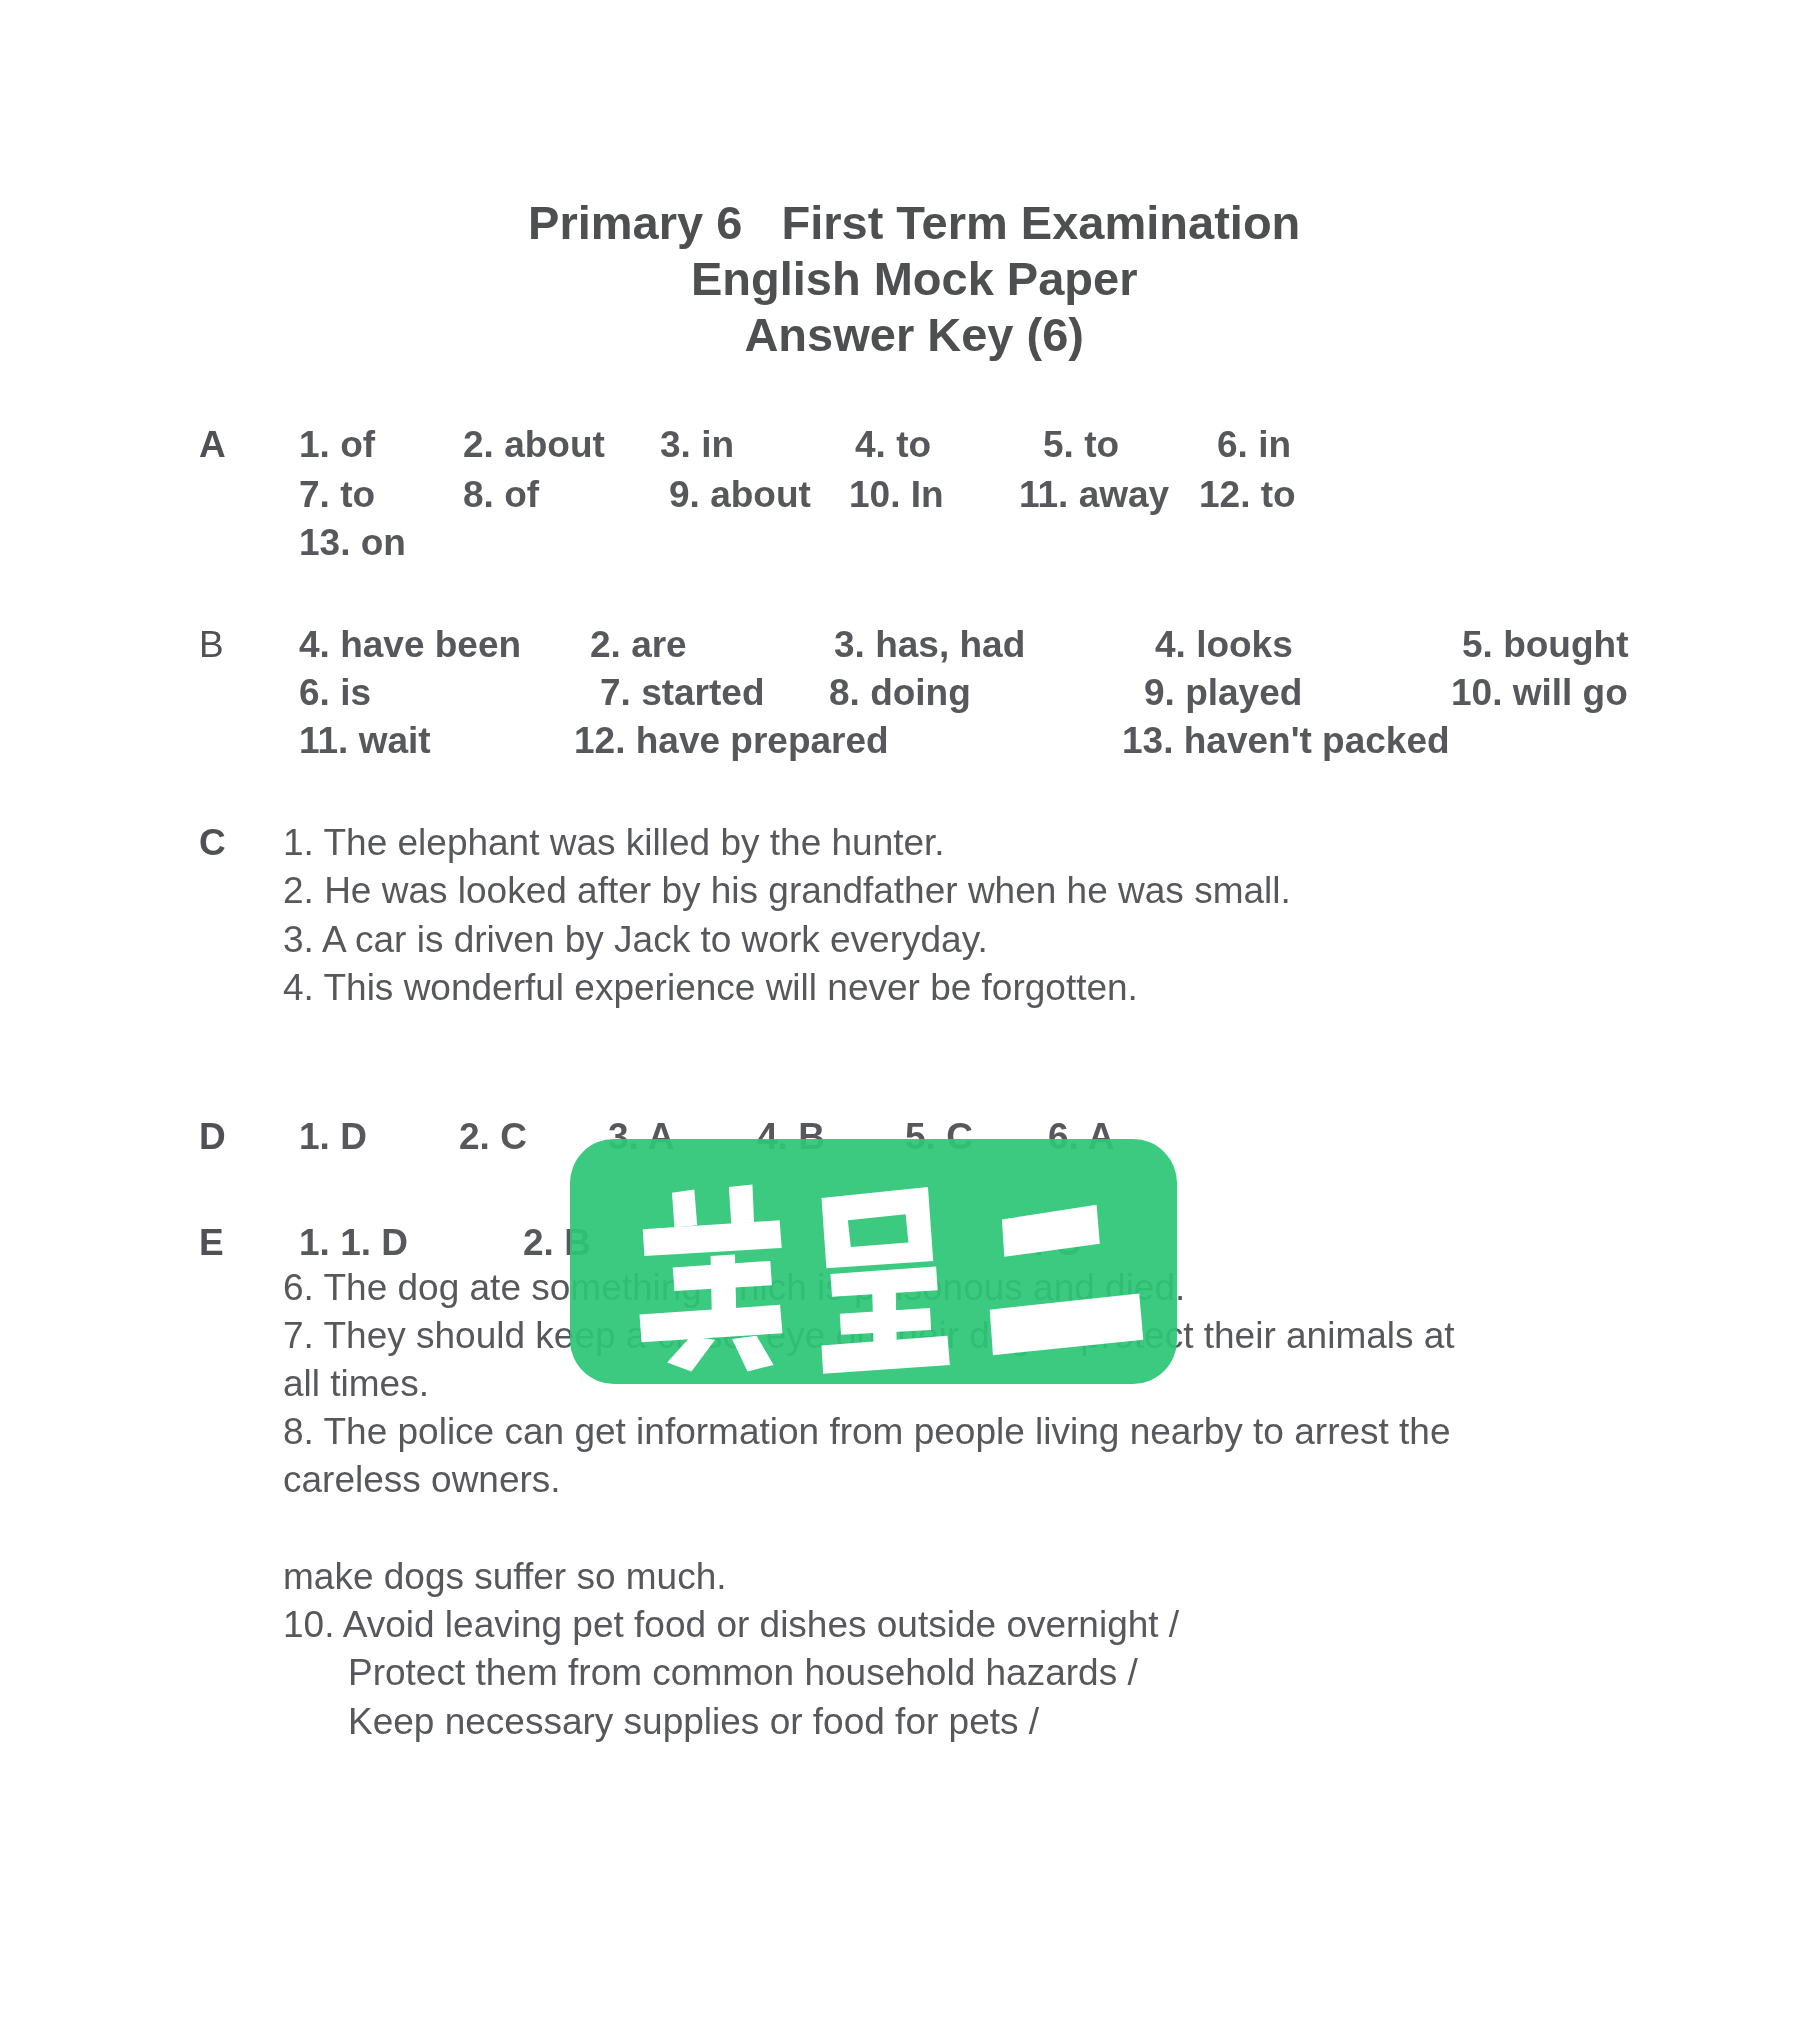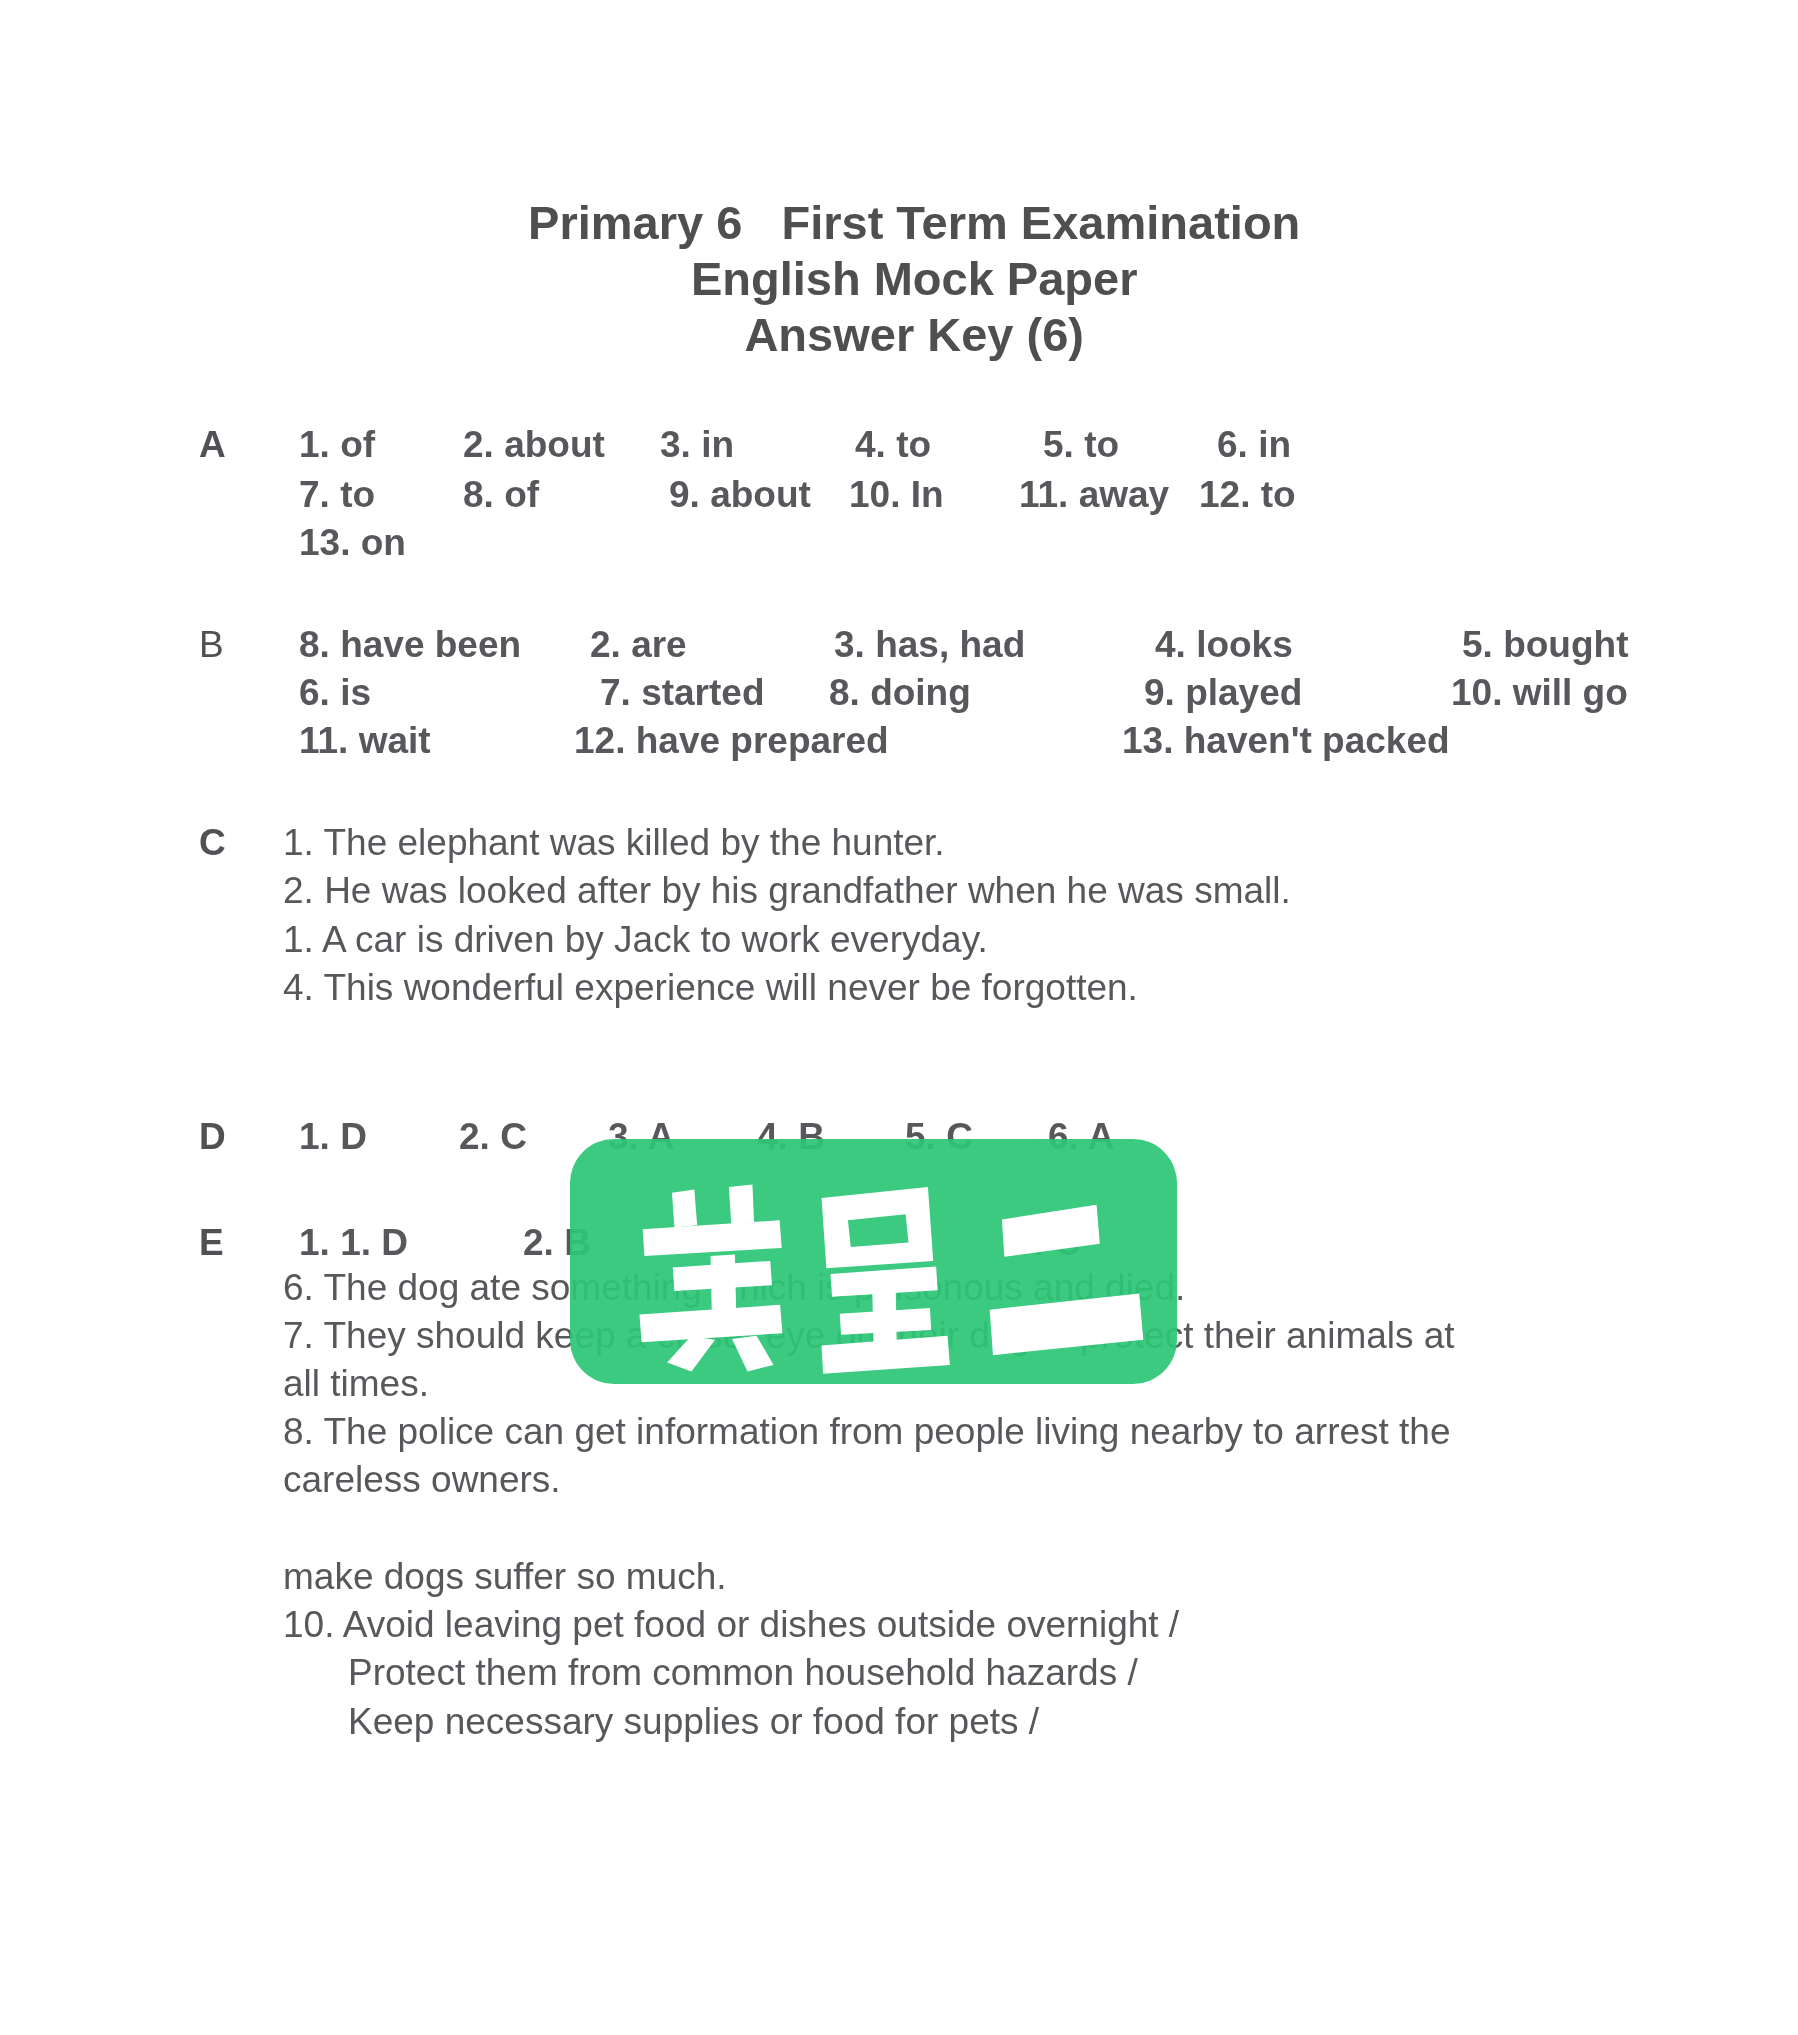--- a/index.html
+++ b/index.html
@@ -101,21 +101,21 @@
     <span class="item" style="left:833px">10. In</span>
     <span class="item" style="left:1003px">11. away</span>
     <span class="item" style="left:1183px">12. to</span>
   </div>
   <div class="line" style="top:519px">
     <span class="item" style="left:283px">13. on</span>
   </div>
 
   <div class="sec-letter" style="top:621px; font-weight:normal">B</div>
   <div class="line" style="top:621px">
-    <span class="item" style="left:283px">8. have been</span>
+    <span class="item" style="left:283px">4. have been</span>
     <span class="item" style="left:574px">2. are</span>
     <span class="item" style="left:818px">3. has, had</span>
     <span class="item" style="left:1139px">4. looks</span>
     <span class="item" style="left:1446px">5. bought</span>
   </div>
   <div class="line" style="top:669px">
     <span class="item" style="left:283px">6. is</span>
     <span class="item" style="left:584px">7. started</span>
     <span class="item" style="left:813px">8. doing</span>
     <span class="item" style="left:1128px">9. played</span>
@@ -123,21 +123,21 @@
   </div>
   <div class="line" style="top:717px">
     <span class="item" style="left:283px">11. wait</span>
     <span class="item" style="left:558px">12. have prepared</span>
     <span class="item" style="left:1106px">13. haven't packed</span>
   </div>
 
   <div class="sec-letter" style="top:819px">C</div>
   <div class="para" style="left:283px; top:819px">1. The elephant was killed by the hunter.</div>
   <div class="para" style="left:283px; top:867px">2. He was looked after by his grandfather when he was small.</div>
-  <div class="para" style="left:283px; top:916px">1. A car is driven by Jack to work everyday.</div>
+  <div class="para" style="left:283px; top:916px">3. A car is driven by Jack to work everyday.</div>
   <div class="para" style="left:283px; top:964px">4. This wonderful experience will never be forgotten.</div>
 
   <div class="sec-letter" style="top:1113px">D</div>
   <div class="line" style="top:1113px">
     <span class="item" style="left:283px">1. D</span>
     <span class="item" style="left:443px">2. C</span>
     <span class="item" style="left:592px">3. A</span>
     <span class="item" style="left:741px">4. B</span>
     <span class="item" style="left:889px">5. C</span>
     <span class="item" style="left:1032px">6. A</span>

